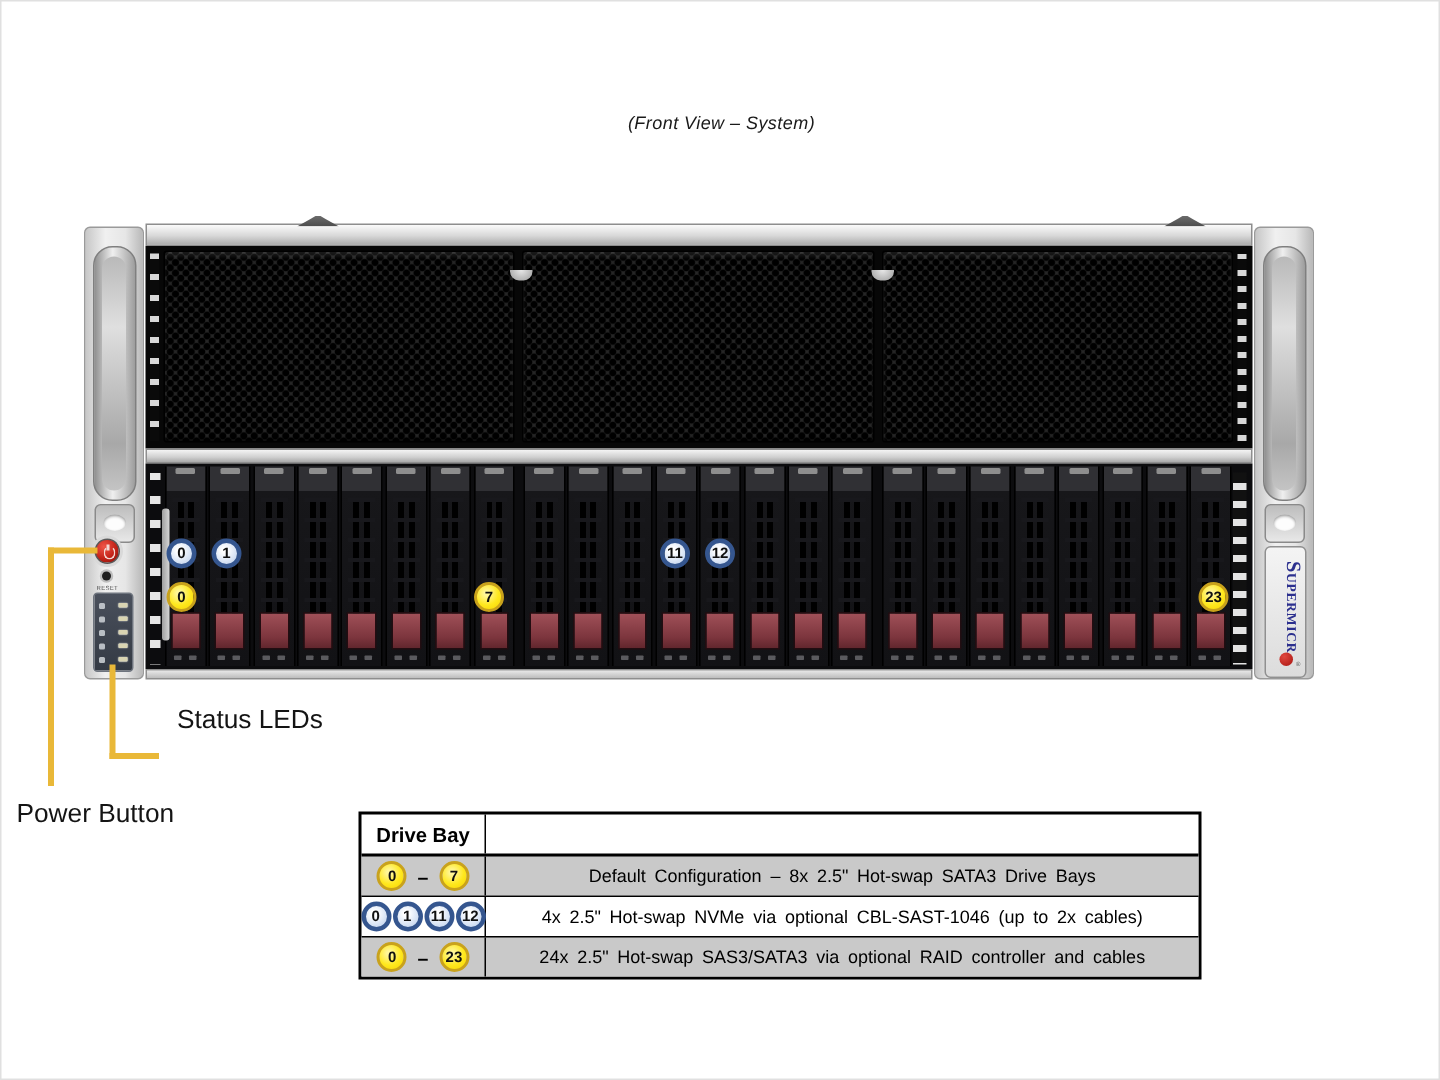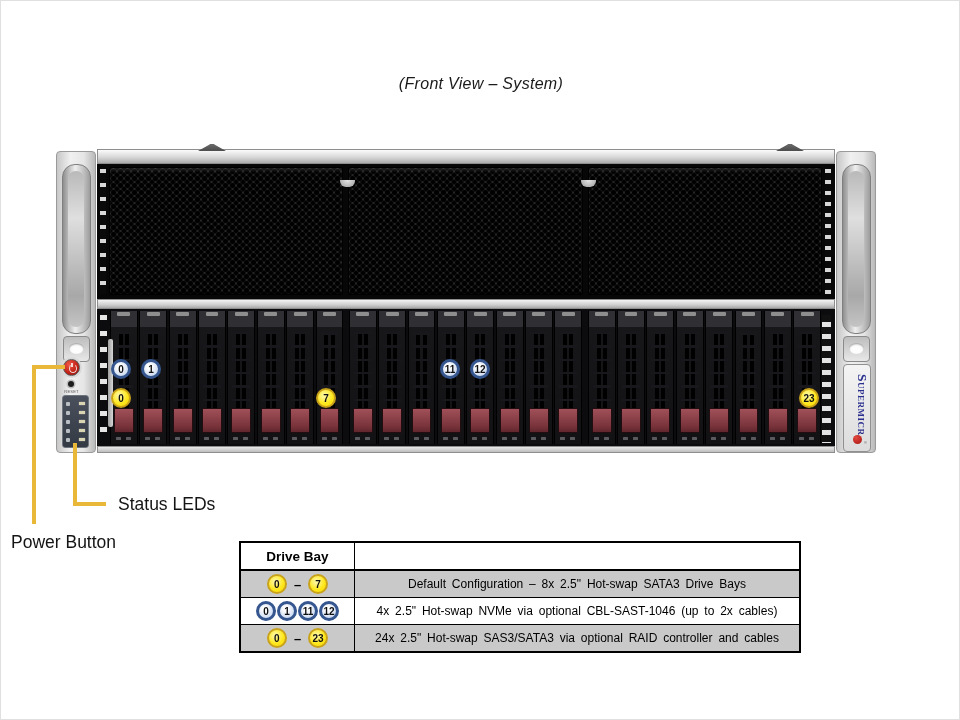--- a/index.html
+++ b/index.html
@@ -1,20 +1,20 @@
 <!DOCTYPE html>
 <html><head>
 <meta charset="utf-8">
 <style>
   * { margin:0; padding:0; box-sizing:border-box; }
   body { background:#fff; font-family:"Liberation Sans", sans-serif; }
   .canvas { position:relative; width:960px; height:720px; background:#fff; border:1px solid #e0e0e0; overflow:hidden; }
 
   .title { position:absolute; top:74px; left:0; width:960px; text-align:center;
-           font-size:16px; font-style:italic; color:#1a1a1a; letter-spacing:.3px; }
+           font-size:12px; font-style:italic; color:#1a1a1a; letter-spacing:.3px; }
 
   
   .chassis { position:absolute; left:55px; top:148px; width:820px; height:304px; }
 
   
   .ear { position:absolute; top:2px; bottom:0; width:40px;
          background:linear-gradient(90deg,#c7c7c7,#f0f0f0 35%,#e6e6e6 70%,#b9b9b9);
          border:1px solid #9a9a9a; border-radius:4px; }
   .ear.left  { left:0; }
   .ear.right { right:0; }
@@ -118,21 +118,21 @@
 
   
   .cline { position:absolute; background:#e9b838; z-index:4; }
   .clabel { position:absolute; font-size:17.5px; color:#141414; z-index:4; }
 
   
   .dtable { position:absolute; left:238px; top:540px; width:562px; border:2px solid #000; background:#fff; }
   .trow { display:flex; border-top:1px solid #000; }
   .trow.head { border-top:none; border-bottom:1.5px solid #000; }
   .cell { display:flex; align-items:center; justify-content:center; }
-  .c1 { width:114px; border-right:1.5px solid #000; flex:none; }
+  .c1 { width:83px; border-right:1.5px solid #000; flex:none; }
   .c2 { flex:1; }
   .trow.head .cell { height:26px; font-weight:bold; font-size:13.5px; color:#000; }
   .trow.data .cell { height:26px; font-size:12px; color:#000; word-spacing:2.5px; }
   .trow.data.shaded { background:#c9c9c9; }
   .bgroup { display:flex; align-items:center; justify-content:center; gap:6px; }
   .bgroup.tight { gap:1px; }
   .bdash { font-weight:bold; font-size:13px; color:#000; margin:0 1px; }
 </style>
 </head>
 <body>
@@ -316,21 +316,21 @@
       <div class="badge yellow" style="left: 315px; top: 387px;">7</div>
       <div class="badge yellow" style="left: 798px; top: 387px;">23</div>
     </div>
 
   <div class="cline" style="left:31px; top:364px; width:33px; height:4px;"></div>
   <div class="cline" style="left:31px; top:364px; width:4px; height:159px;"></div>
   <div class="cline" style="left:72px; top:442px; width:4px; height:63px;"></div>
   <div class="cline" style="left:72px; top:501px; width:33px; height:4px;"></div>
 
   <div class="clabel" style="left:10px; top:531px;">Power Button</div>
-  <div class="clabel" style="left:117px; top:493px;">Status LEDs</div>
+  <div class="clabel" style="left:117px; top:468px;">Status LEDs</div>
 
   <div class="dtable">
     <div class="trow head">
       <div class="cell c1">Drive Bay</div>
     </div>
     <div id="tbody">
         <div class="trow data shaded">
           <div class="cell c1">
             <div class="bgroup">
               <div class="badge table-size yellow">0</div>

